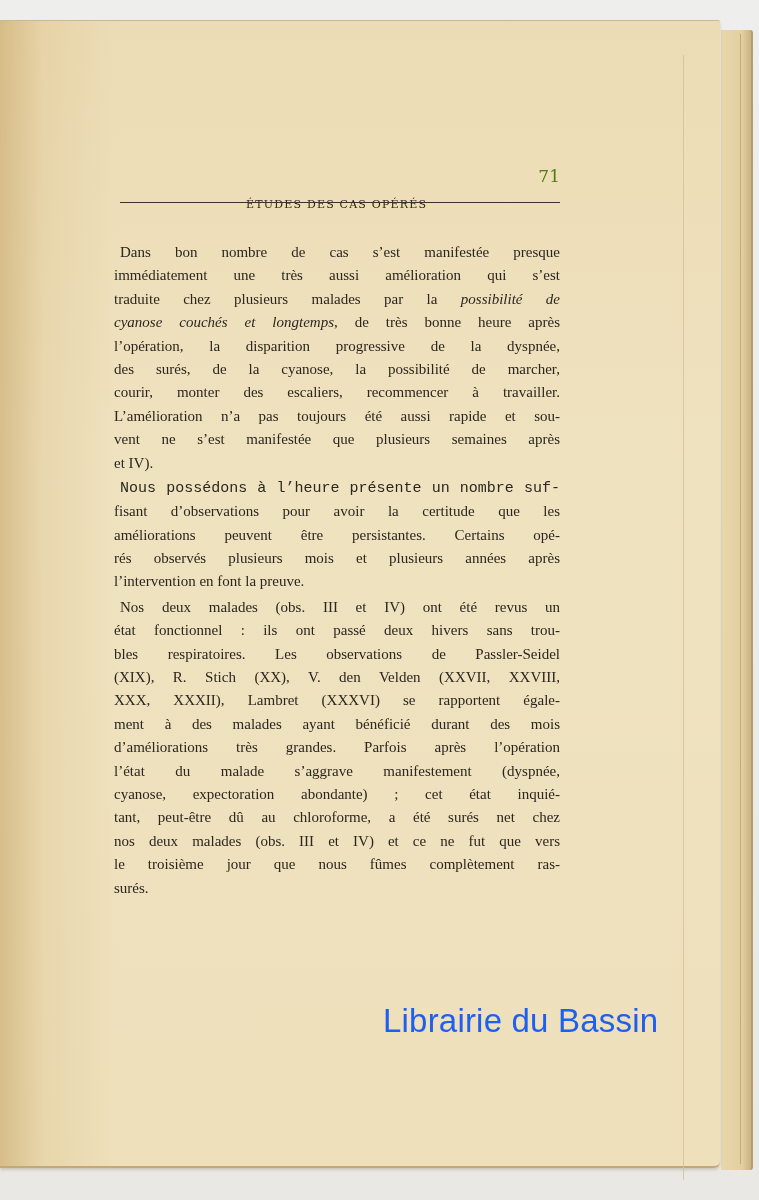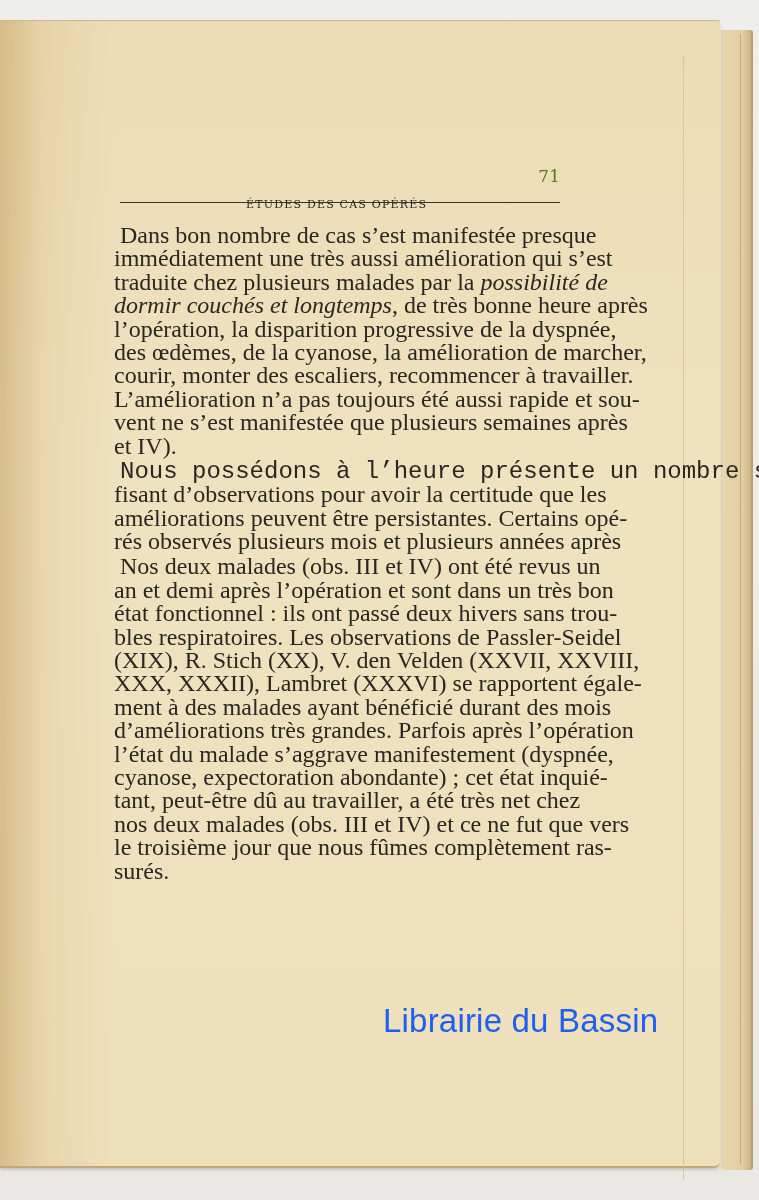--- a/index.html
+++ b/index.html
@@ -96,25 +96,25 @@
       position: absolute;
       left: 0;
       top: 44px;
       width: 440px;
       height: 1px;
       background: #3a332b;
     }
     .text-block {
       position: absolute;
       left: 114px;
-      top: 224px;
+      top: 241px;
       width: 446px;
       color: #2b2620;
       font-family: "Liberation Serif", serif;
-      font-size: 24px;
+      font-size: 15px;
       line-height: 23.4px;
       text-align: justify;
     }
     .line {
       display: block;
       white-space: nowrap;
       text-align-last: justify;
       text-align: justify;
       height: 23.4px;
     }
@@ -151,47 +151,47 @@
   <span class="running-title" style="text-transform:none;">ÉTUDES DES CAS OPÉRÉS</span>
   <span class="page-number">71</span>
   <div class="head-rule"></div>
 </div>
 
 <div class="text-block" id="text-block">
     <div>
       <span class="line" style="padding-left: 6px;">Dans bon nombre de cas s’est manifestée presque</span>
       <span class="line">immédiatement une très aussi amélioration qui s’est</span>
       <span class="line"><span>traduite chez plusieurs malades par la </span><span class="italic">possibilité de</span><span></span></span>
-      <span class="line"><span></span><span class="italic">dormir couchés et longtemps</span><span>, de très bonne heure après</span></span>
+      <span class="line"><span></span><span class="italic">cyanose couchés et longtemps</span><span>, de très bonne heure après</span></span>
       <span class="line">l’opération, la disparition progressive de la dyspnée,</span>
-      <span class="line">des œdèmes, de la cyanose, la amélioration de marcher,</span>
+      <span class="line">des surés, de la cyanose, la possibilité de marcher,</span>
       <span class="line">courir, monter des escaliers, recommencer à travailler.</span>
       <span class="line">L’amélioration n’a pas toujours été aussi rapide et sou-</span>
       <span class="line">vent ne s’est manifestée que plusieurs semaines après</span>
       <span class="line last">et IV).</span>
     </div>
     <div class="para-gap"></div>
     <div>
       <span class="line" style="padding-left: 6px; font-family: Liberation Mono, monospace;">Nous possédons à l’heure présente un nombre suf-</span>
       <span class="line">fisant d’observations pour avoir la certitude que les</span>
       <span class="line">améliorations peuvent être persistantes. Certains opé-</span>
       <span class="line">rés observés plusieurs mois et plusieurs années après</span>
+      <span class="line last">l’intervention en font la preuve.</span>
     </div>
     <div class="para-gap"></div>
     <div>
       <span class="line" style="padding-left: 6px;">Nos deux malades (obs. III et IV) ont été revus un</span>
-      <span class="line">an et demi après l’opération et sont dans un très bon</span>
       <span class="line">état fonctionnel : ils ont passé deux hivers sans trou-</span>
       <span class="line">bles respiratoires. Les observations de Passler-Seidel</span>
       <span class="line">(XIX), R. Stich (XX), V. den Velden (XXVII, XXVIII,</span>
       <span class="line">XXX, XXXII), Lambret (XXXVI) se rapportent égale-</span>
       <span class="line">ment à des malades ayant bénéficié durant des mois</span>
       <span class="line">d’améliorations très grandes. Parfois après l’opération</span>
       <span class="line">l’état du malade s’aggrave manifestement (dyspnée,</span>
       <span class="line">cyanose, expectoration abondante) ; cet état inquié-</span>
-      <span class="line">tant, peut-être dû au travailler, a été très net chez</span>
+      <span class="line">tant, peut-être dû au chloroforme, a été surés net chez</span>
       <span class="line">nos deux malades (obs. III et IV) et ce ne fut que vers</span>
       <span class="line">le troisième jour que nous fûmes complètement ras-</span>
       <span class="line last">surés.</span>
     </div>
   </div>
 
 <div class="watermark">Librairie du Bassin</div>
 
 </body></html>

